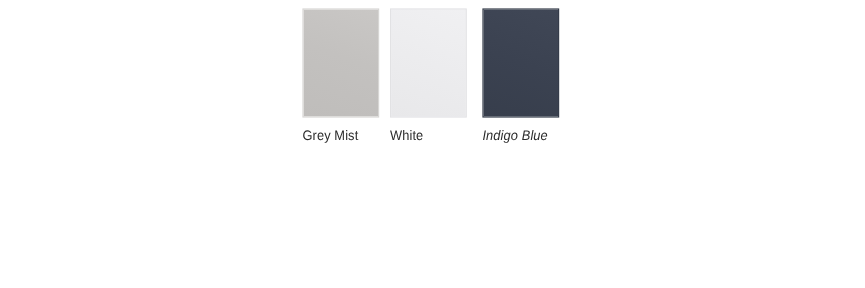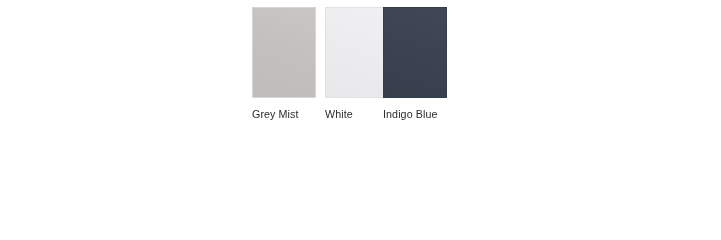--- a/index.html
+++ b/index.html
@@ -42,21 +42,21 @@
     letter-spacing: 0.1px;
     white-space: nowrap;
     font-stretch: condensed;
     transform: scaleX(0.93);
     transform-origin: left center;
   }
 
   
   #swatch-group-0 { left: 252px; }
   #swatch-group-1 { left: 325px; }
-  #swatch-group-2 { left: 383px; }
+  #swatch-group-2 { left: 402px; font-style: italic; }
 
   #swatch-chip-0 {
     background: linear-gradient(200deg, #c9c7c5 0%, #c3c1bf 45%, #bfbdbb 100%);
     border-color: #d7d6d4;
   }
   #swatch-chip-1 {
     background: linear-gradient(200deg, #f0f0f2 0%, #ececee 50%, #e8e8ea 100%);
     border-color: #e2e2e4;
   }
   #swatch-chip-2 {

